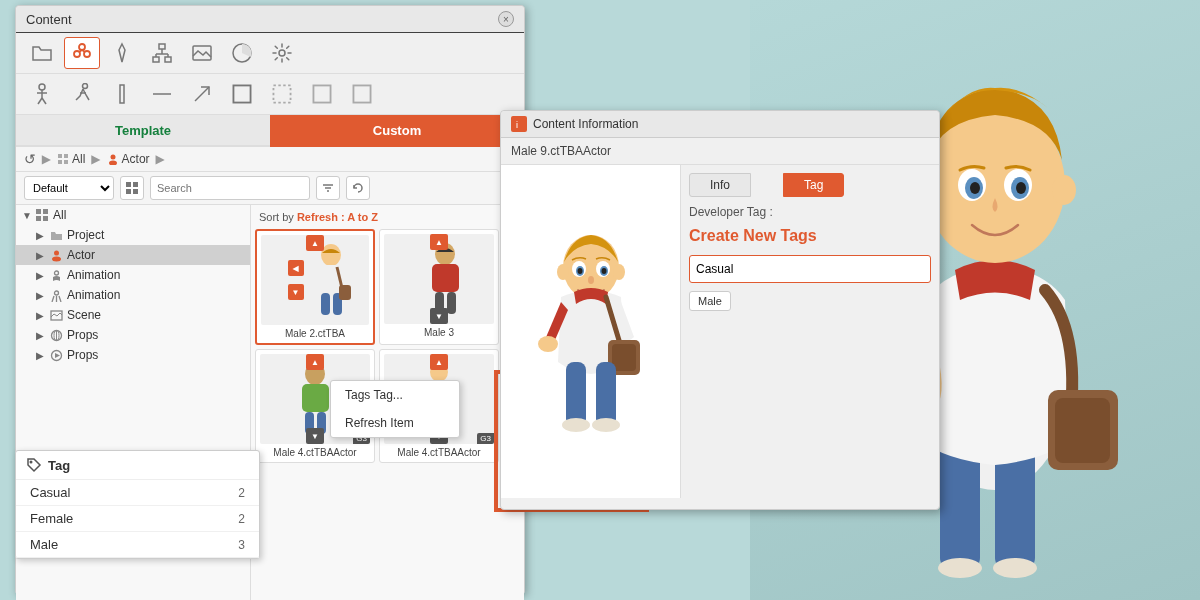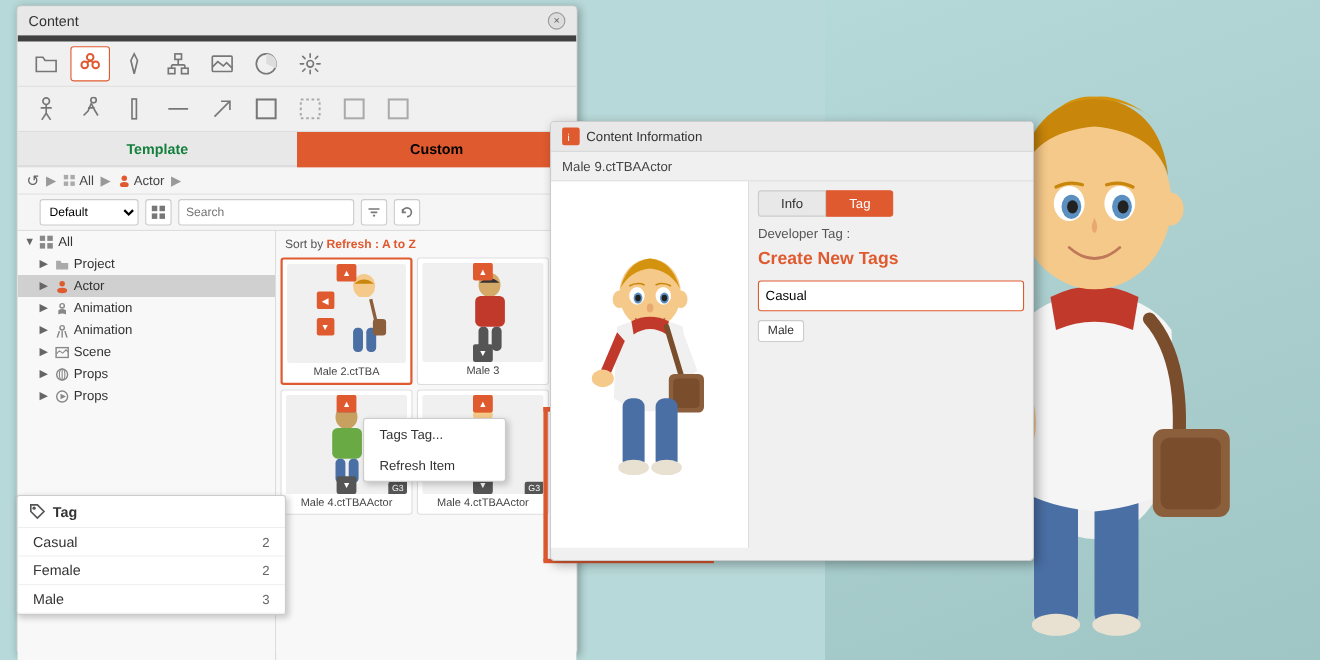--- a/index.html
+++ b/index.html
@@ -20,21 +20,21 @@
       width: 510px;
       height: 590px;
       background: #f0f0f0;
       border: 1px solid #ccc;
       border-radius: 4px;
       box-shadow: 2px 2px 8px rgba(0,0,0,0.3);
     }
 
     .content-panel-header {
       background: #e8e8e8;
-      border-bottom: 6px solid #404040;
+      border-bottom: 1px solid #404040;
       padding: 5px 10px;
       display: flex;
       align-items: center;
       justify-content: space-between;
       border-radius: 4px 4px 0 0;
     }
 
     .content-panel-title {
       font-size: 13px;
       color: #333;
@@ -100,21 +100,21 @@
       align-items: center;
       justify-content: center;
       font-size: 13px;
       font-weight: bold;
       cursor: pointer;
       border-bottom: 2px solid #ddd;
     }
 
     .tab.active {
       background: #e05a30;
-      color: #000000;
+      color: #ffffff;
       border-bottom: 2px solid #e05a30;
     }
 
     .tab.inactive {
       background: #e8e8e8;
       color: #15803d;
     }
 
     
     .nav-bar {
@@ -142,21 +142,21 @@
       color: #444;
       display: flex;
       align-items: center;
       gap: 3px;
     }
 
     
     .filter-row {
       display: flex;
       align-items: center;
-      padding: 4px 20px;
+      padding: 4px 8px;
       gap: 6px;
       background: #f5f5f5;
       border-bottom: 1px solid #ddd;
     }
 
     .filter-select {
       height: 24px;
       font-size: 11px;
       border: 1px solid #ccc;
       border-radius: 3px;
@@ -434,20 +434,21 @@
     }
 
     .info-right {
       flex: 1;
       padding: 8px;
     }
 
     .info-tabs {
       display: flex;
       margin-bottom: 8px;
+      gap: 32px;
     }
 
     .info-tab {
       padding: 4px 20px;
       font-size: 12px;
       cursor: pointer;
       border: 1px solid #ccc;
       background: #e8e8e8;
       color: #333;
     }

